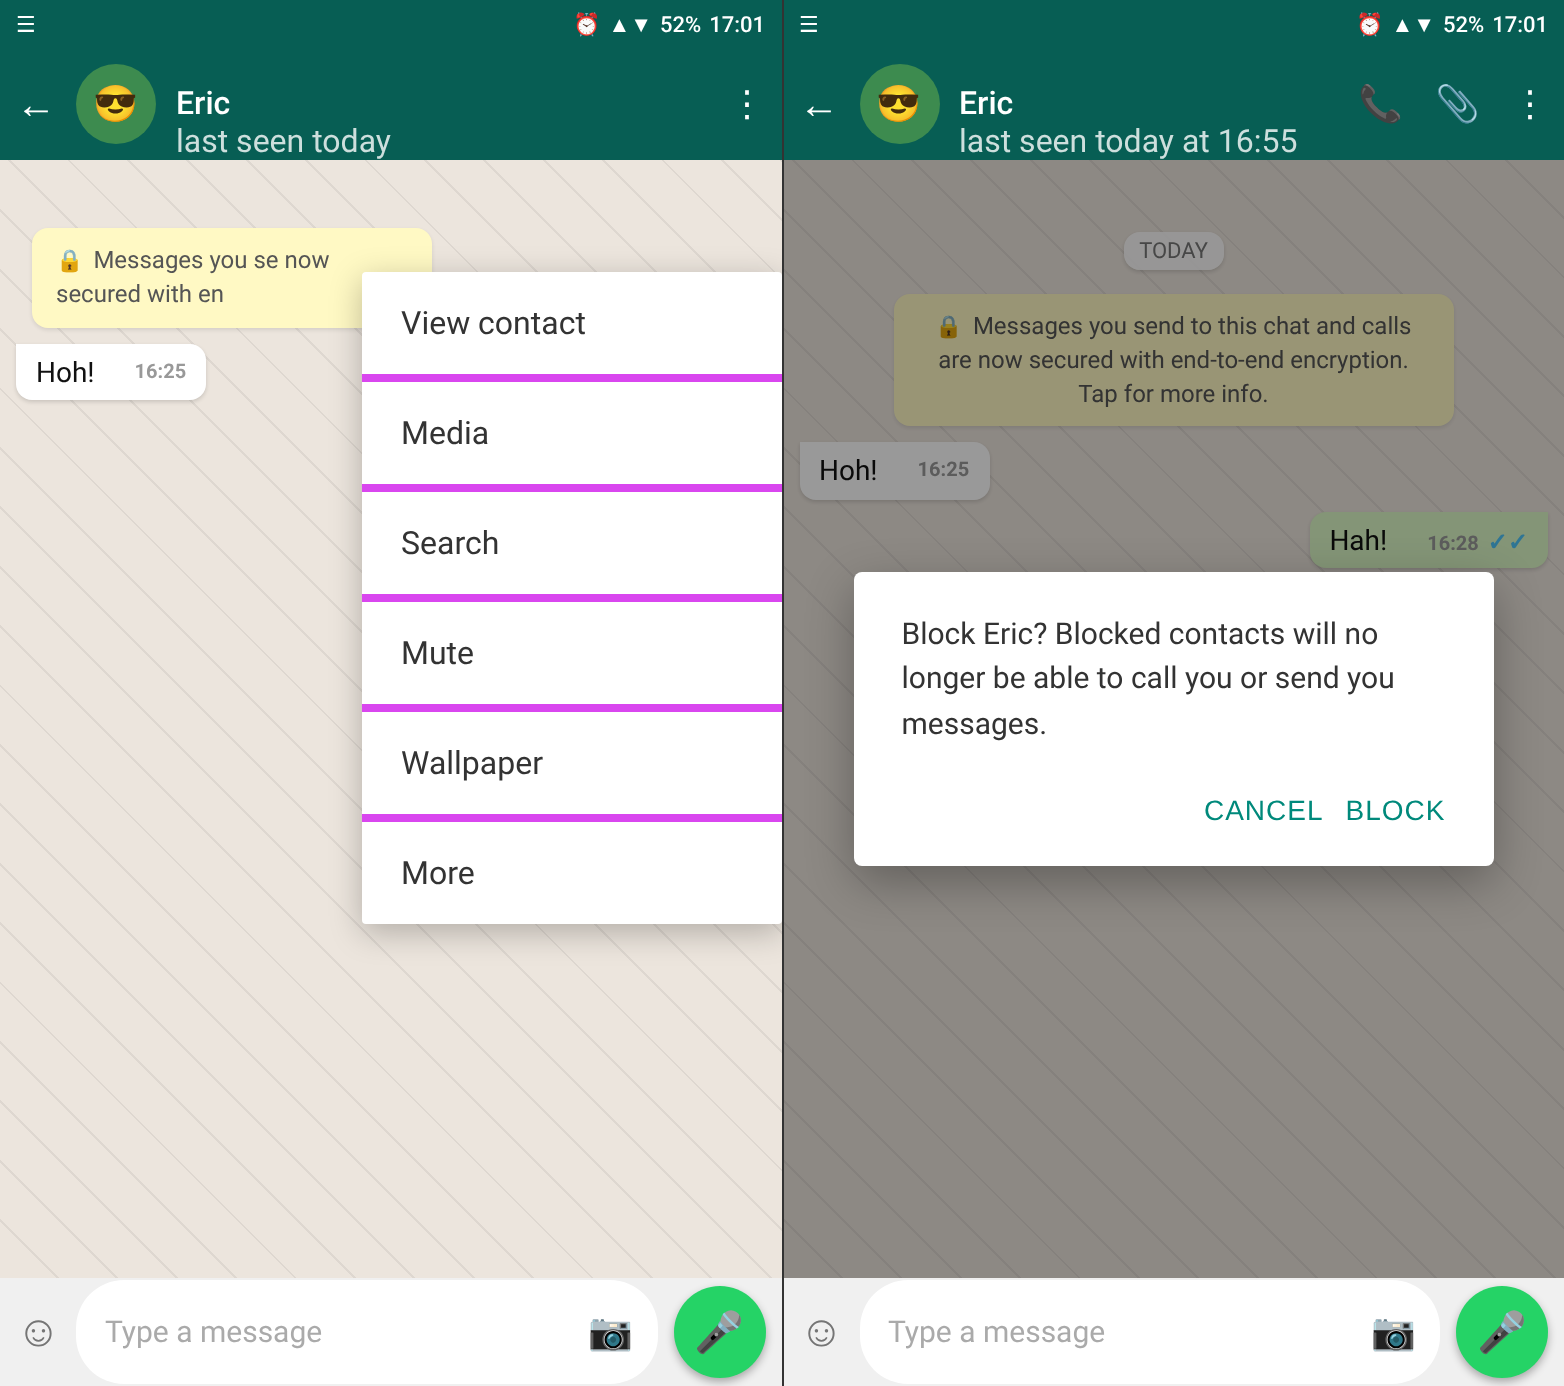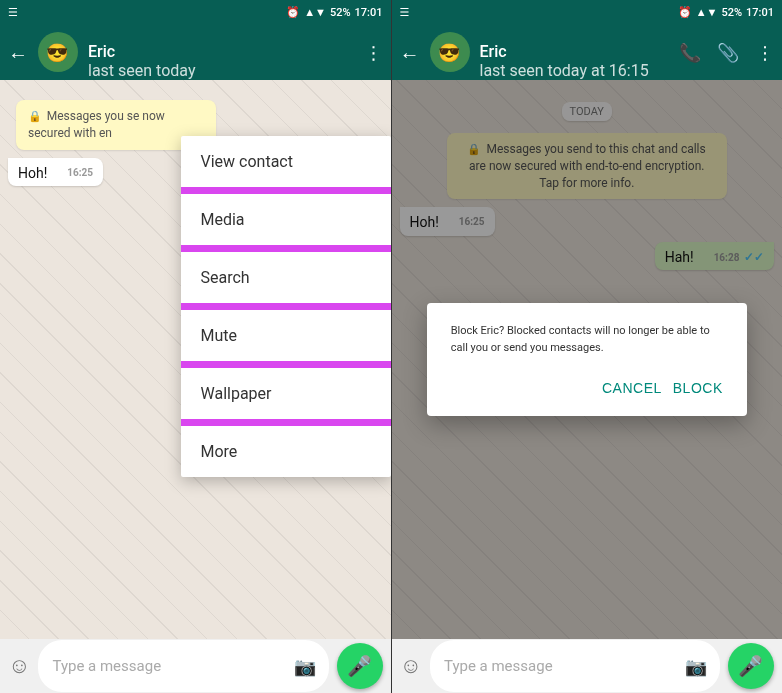--- a/index.html
+++ b/index.html
@@ -68,21 +68,21 @@
     .header-name { font-size: 16px; font-weight: 500; color: white; }
     .header-status { font-size: 16px; color: rgba(255,255,255,0.8); }
     .header-icons { display: flex; gap: 16px; color: white; font-size: 18px; }
 
     
     .chat-bg {
       flex: 1;
       background: #ece5dd;
       position: relative;
       overflow: hidden;
-      padding: 8px 0;
+      padding: 22px 0;
     }
     .chat-bg-pattern {
       position: absolute;
       inset: 0;
       opacity: 0.06;
       background-image: repeating-linear-gradient(
         45deg,
         transparent,
         transparent 20px,
         #000 20px,
@@ -219,21 +219,21 @@
       background: white;
       box-shadow: 0 4px 16px rgba(0,0,0,0.25);
       z-index: 100;
       border-radius: 2px;
     }
     .dropdown-item {
       padding: 16px 20px;
       font-size: 16px;
       color: #333;
       cursor: pointer;
-      border-bottom: 7px solid #d946ef;
+      border-bottom: 4px solid #d946ef;
     }
     .dropdown-item:last-child { border-bottom: none; }
 
     
     .enc-left {
       background: #fff9c4;
       border-radius: 8px;
       padding: 8px 12px;
       font-size: 12px;
       color: #555;
@@ -255,21 +255,21 @@
       justify-content: center;
     }
     .dialog-box {
       background: white;
       border-radius: 4px;
       padding: 20px 24px 16px;
       width: 320px;
       box-shadow: 0 8px 24px rgba(0,0,0,0.3);
     }
     .dialog-text {
-      font-size: 11px;
+      font-size: 15px;
       color: #333;
       line-height: 1.5;
       margin-bottom: 20px;
     }
     .dialog-actions {
       display: flex;
       justify-content: flex-end;
       gap: 11px;
     }
     .dialog-btn {
@@ -390,21 +390,21 @@
     </div>
   </div>
 
   <div class="chat-header">
     <span class="back-arrow">←</span>
     <div class="avatar avatar-face">
       <span>😎</span>
     </div>
     <div class="header-info">
       <div class="header-name">Eric</div>
-      <div class="header-status">last seen today at 16:15</div>
+      <div class="header-status">last seen today at 16:55</div>
     </div>
     <div class="header-icons">
       <span>📞</span>
       <span>📎</span>
       <span>⋮</span>
     </div>
   </div>
 
   <div class="chat-bg">
     <div class="chat-bg-pattern"></div>

